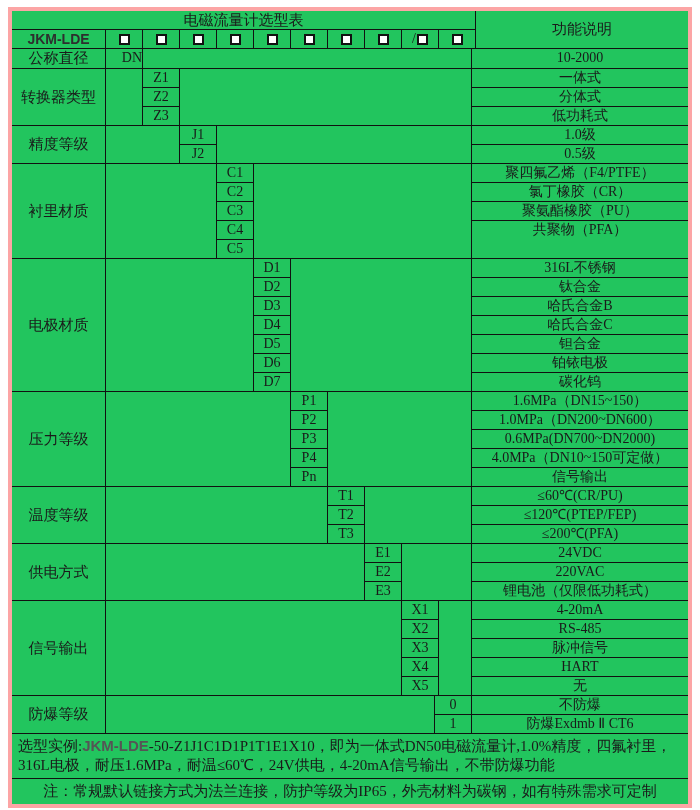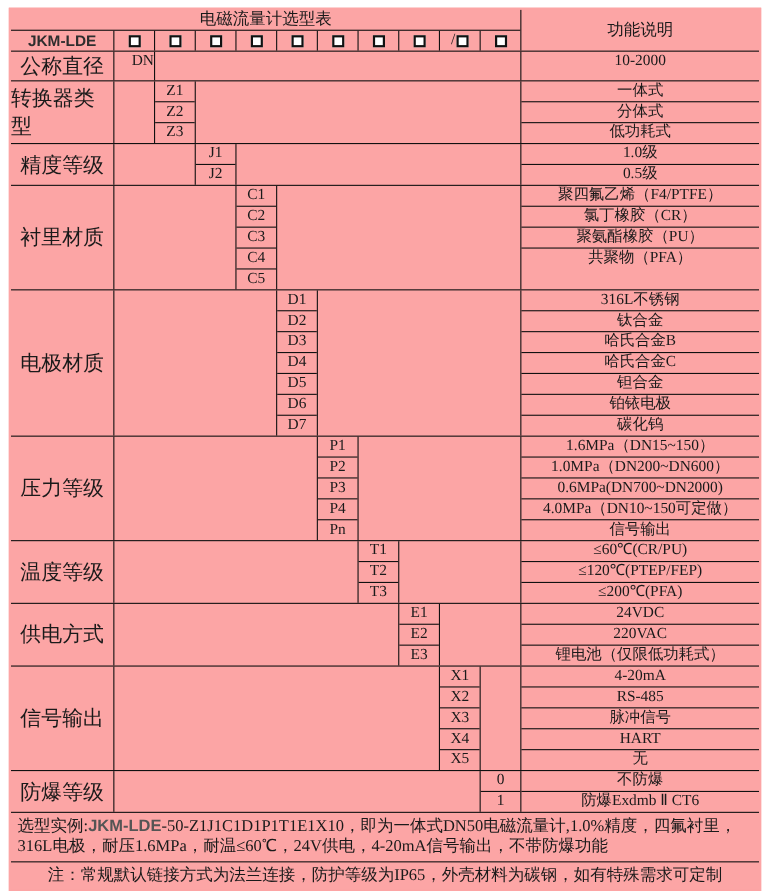--- a/index.html
+++ b/index.html
@@ -1,33 +1,33 @@
 <!DOCTYPE html>
 <html><head>
 <meta charset="utf-8">
 <style>
   * { margin:0; padding:0; box-sizing:border-box; }
   html,body { width:700px; height:810px; background:#fff; font-family:"Liberation Serif", serif; color:#1a1a1a; }
-  .table { position:absolute; left:8px; top:7px; width:684px; border:2px solid #fca5a5; background:#fca5a5; }
+  .table { position:absolute; left:8px; top:7px; width:684px; border:4px solid #fca5a5; background:#22c55e; }
 
   
   .header { display:flex; }
   .header-left { width:464px; border-right:1px solid #111; }
   .title-row { height:19px; border-bottom:1px solid #111; text-align:center; font-size:15px; line-height:18px; }
   .model-row { display:flex; height:18px; }
   .model-label { width:94px; border-right:1px solid #111; text-align:center; font-family:"Liberation Sans", sans-serif; font-weight:bold; font-size:14px; line-height:18px; color:#2e2e2e; }
   .box-cell { width:37px; border-right:1px solid #111; display:flex; align-items:center; justify-content:center; }
   .box-cell:last-child { border-right:none; flex:1; }
   .slash { font-size:14px; line-height:14px; margin-right:1px; }
   .cbox { display:inline-block; width:11px; height:11px; border:2px solid #111; background:#fff; }
   .func-header { width:216px; display:flex; align-items:center; justify-content:center; font-size:15px; }
 
   
   .sec { display:flex; border-top:1px solid #111; }
-  .cat { width:94px; border-right:1px solid #111; display:flex; align-items:center; justify-content:center; font-size:19px; letter-spacing:0px; }
+  .cat { width:94px; border-right:1px solid #111; display:flex; align-items:center; justify-content:center; font-size:15px; letter-spacing:0px; }
   .fill { border-right:1px solid #111; }
   .lf1{width:37px} .lf2{width:74px} .lf3{width:111px} .lf4{width:148px}
   .lf5{width:185px} .lf6{width:222px} .lf7{width:259px} .lf8{width:296px}
   .lff{flex:1}
   .codecol { width:37px; border-right:1px solid #111; }
   .rf { flex:1; }
   .funccol { width:216px;font-family:Liberation Serif, serif; }
   .code, .func { height:19px; line-height:18px; border-top:1px solid #111; font-size:14px; text-align:center; overflow:hidden; white-space:nowrap; }
   .code:first-child, .func:first-child { border-top:none; height:18px; }
   .code.al { text-align:right; padding-left:3px; }

